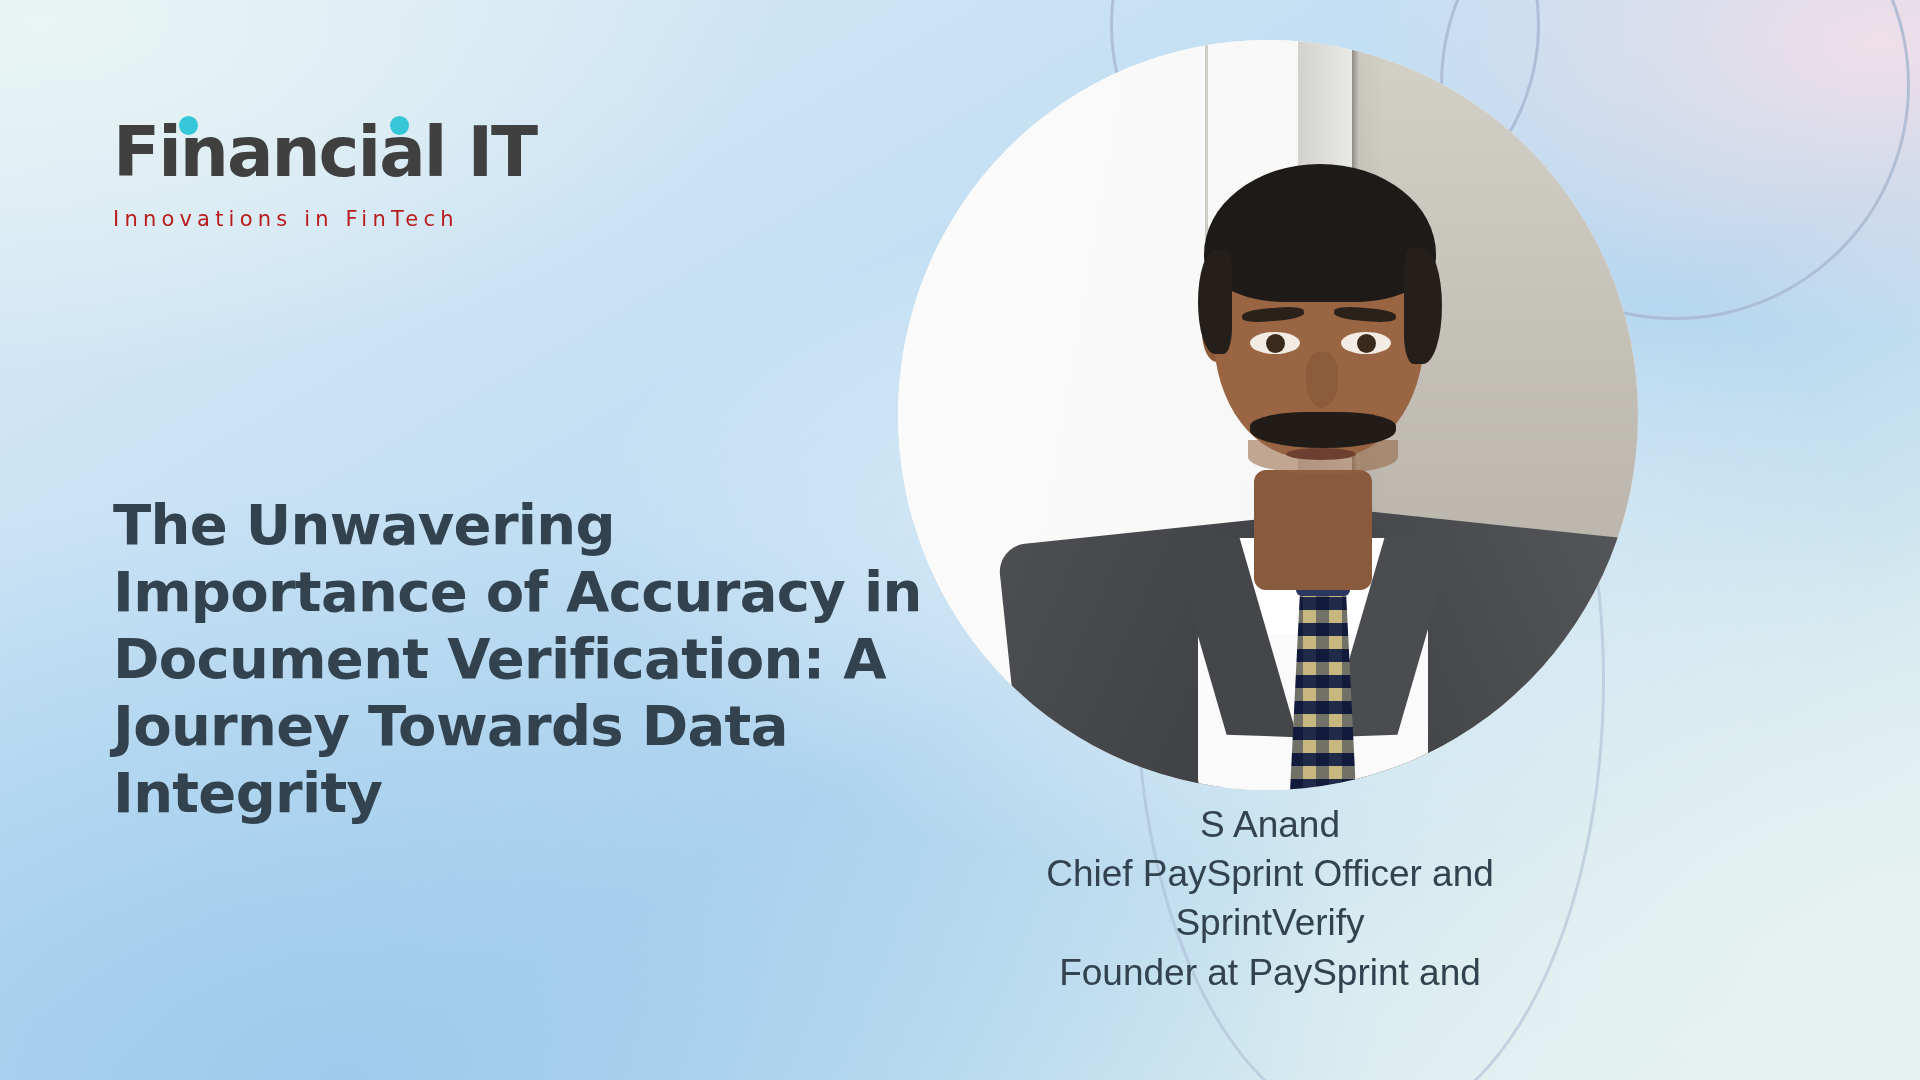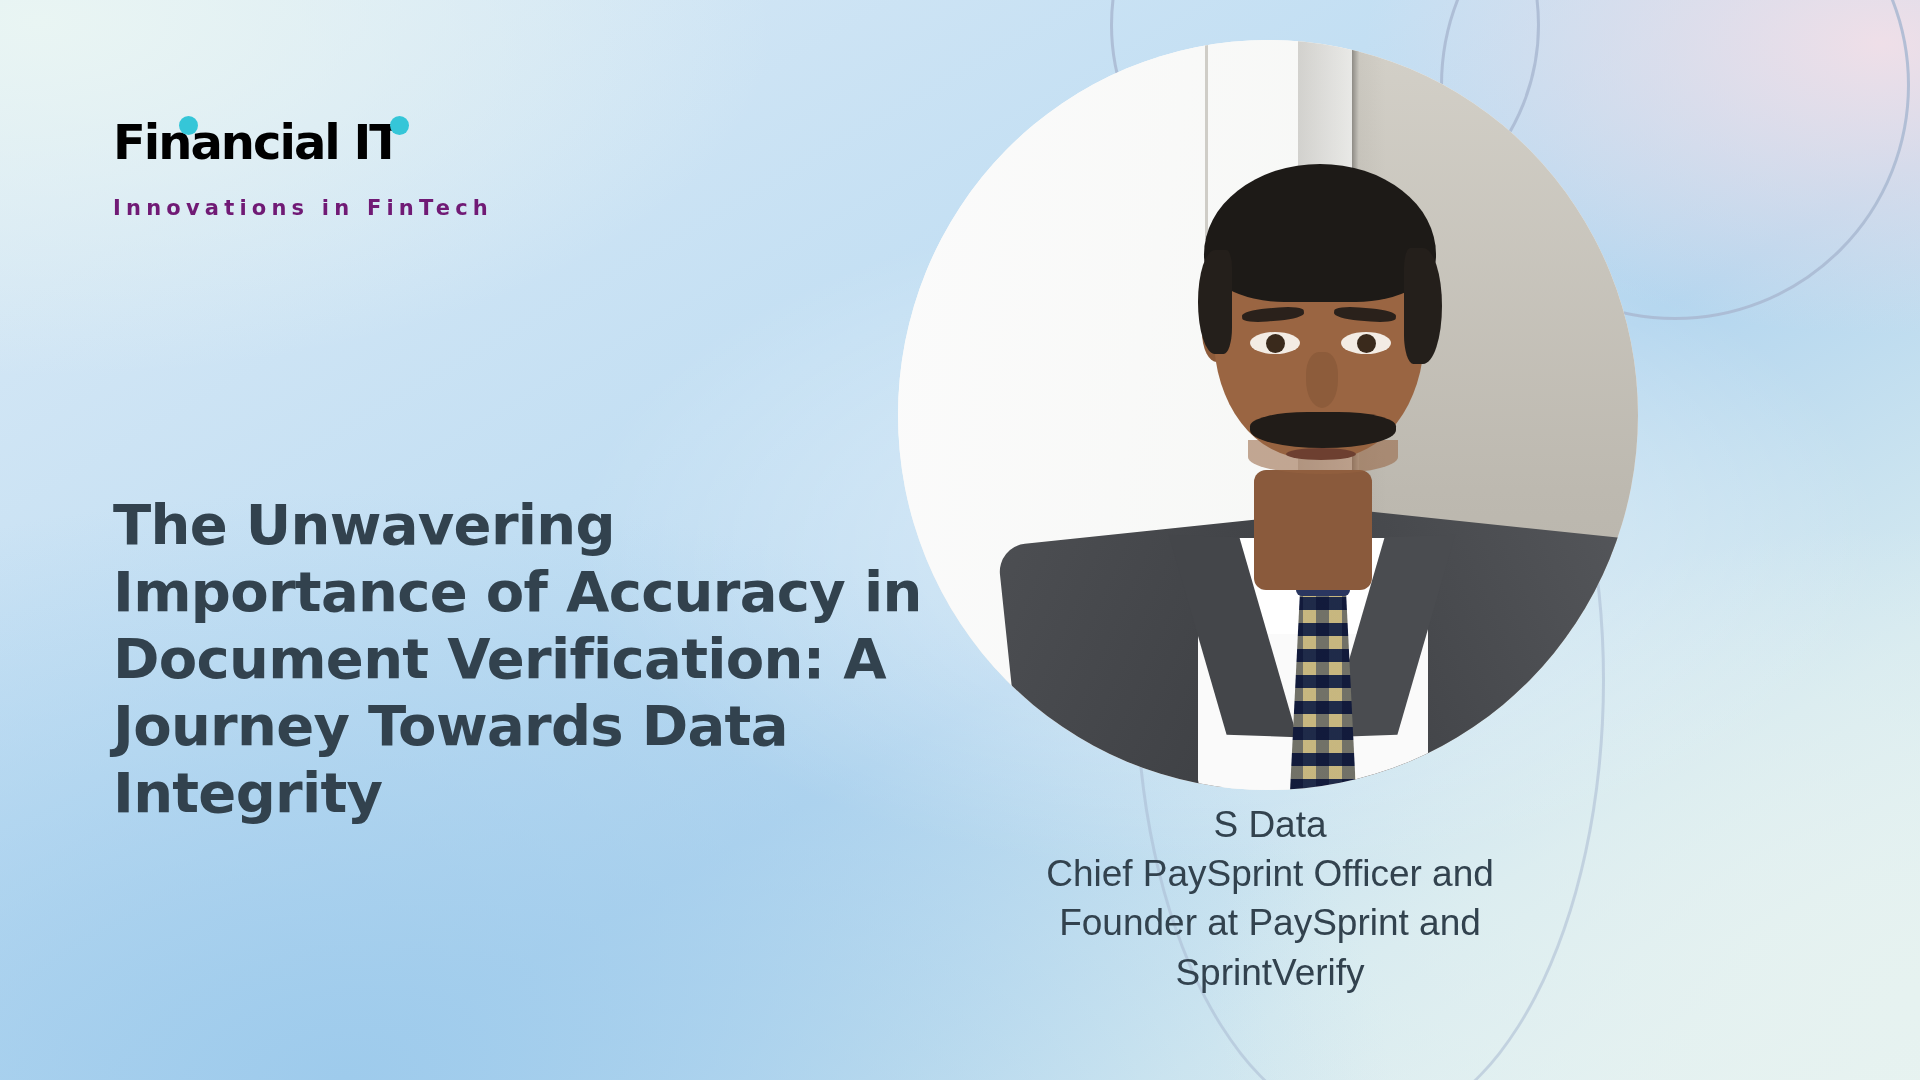--- a/index.html
+++ b/index.html
@@ -29,31 +29,31 @@
   
   .deco{position:absolute;border-radius:50%;border:3px solid #a9b9d1;opacity:.85;}
   .deco-1{left:1110px;top:-190px;width:430px;height:430px;}
   .deco-2{left:1440px;top:-150px;width:470px;height:470px;}
   .deco-3{left:1135px;top:230px;width:470px;height:900px;border-color:#a9b9d1;opacity:.55;}
 
   
   .logo{position:absolute;left:113px;top:118px;}
   .logo-word{
     font-family:"DejaVu Sans", sans-serif;
-    font-weight:700; font-size:48px; letter-spacing:-2px;
-    color:#000000; line-height:1; position:relative; white-space:nowrap;
+    font-weight:700; font-size:69px; letter-spacing:-2px;
+    color:#404040; line-height:1; position:relative; white-space:nowrap;
   }
   .dot{position:absolute;width:19px;height:19px;border-radius:50%;background:#35c6d8;}
   .dot-i1{left:66px;top:-2px;}
   .dot-i2{left:277px;top:-2px;}
   .logo-tag{
-    margin-top:30px;
+    margin-top:20px;
     font-family:"DejaVu Sans", sans-serif;
-    font-weight:700; font-size:21px; letter-spacing:5.2px;
-    color:#701a75; white-space:nowrap;
+    font-weight:400; font-size:21px; letter-spacing:5.2px;
+    color:#b91c1c; white-space:nowrap;
   }
 
   
   .headline{
     position:absolute;left:113px;top:492px;width:860px;
     font-family:"DejaVu Sans", sans-serif;
     font-weight:700; font-size:56px; line-height:1.195;
     letter-spacing:-0.7px; color:#32424e;
   }
 
@@ -159,17 +159,17 @@
   <div class="pi eyeL"></div>
   <div class="pi eyeR"></div>
   <div class="pi irisL"></div>
   <div class="pi irisR"></div>
   <div class="pi nose"></div>
   <div class="pi mouth"></div>
   <div class="pi mustache"></div>
 </div>
 
 <div class="speaker">
-  <div>S Data</div>
+  <div>S Anand</div>
   <div>Chief PaySprint Officer and</div>
+  <div>SprintVerify</div>
   <div>Founder at PaySprint and</div>
-  <div>SprintVerify</div>
 </div>
 
 </body></html>

